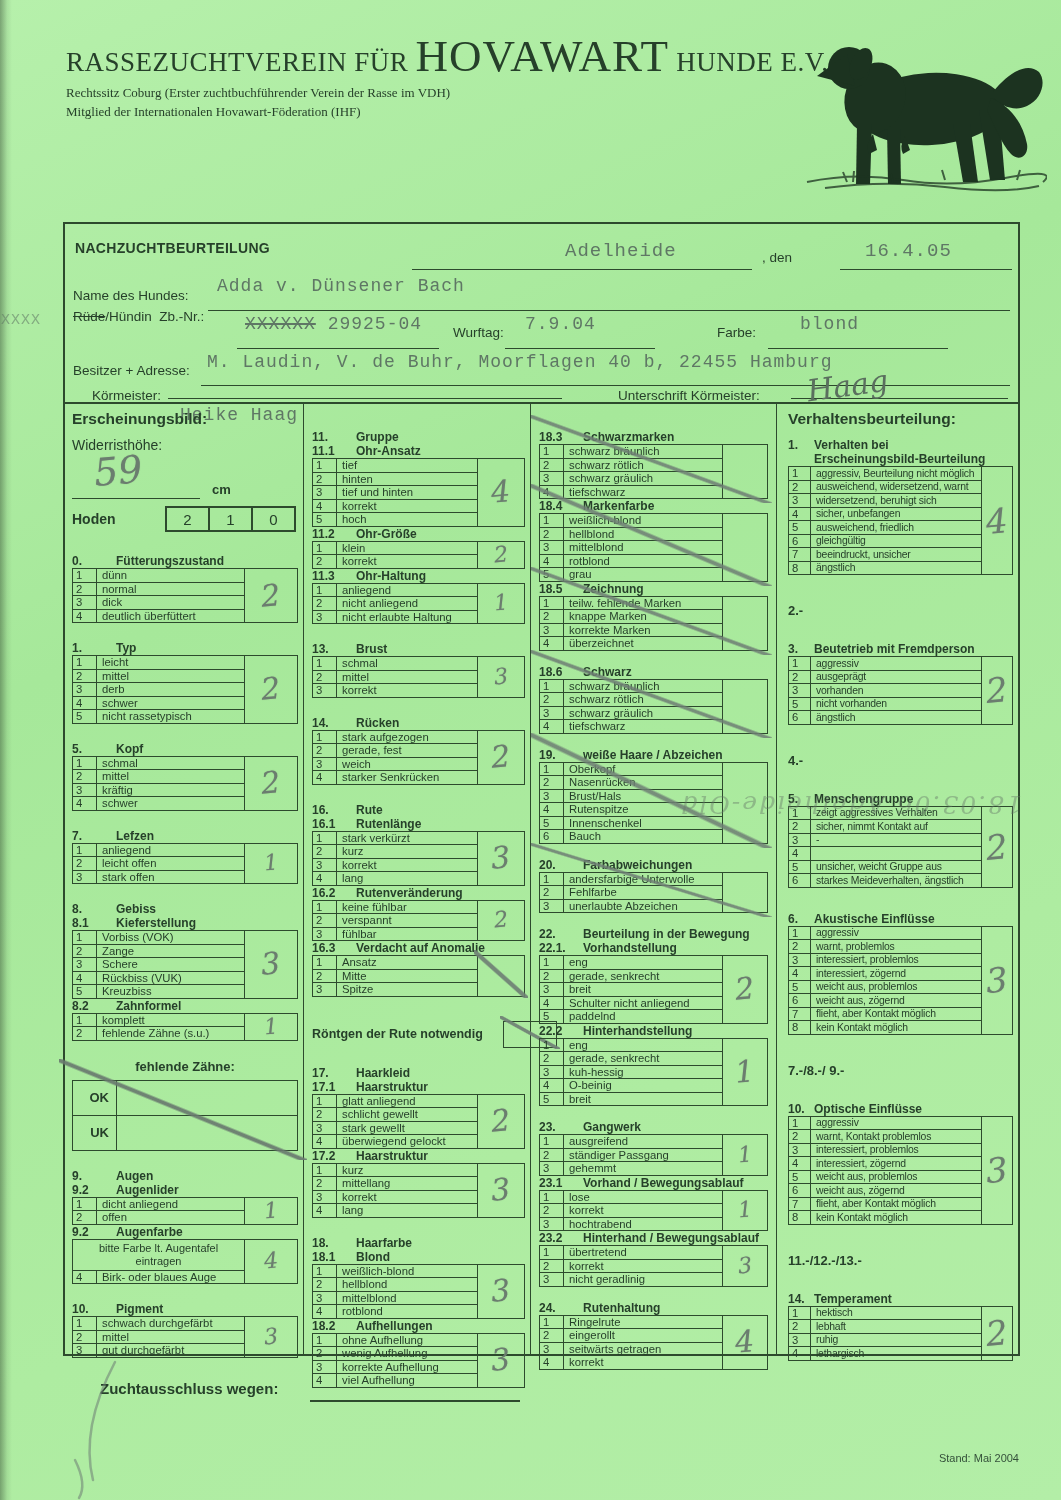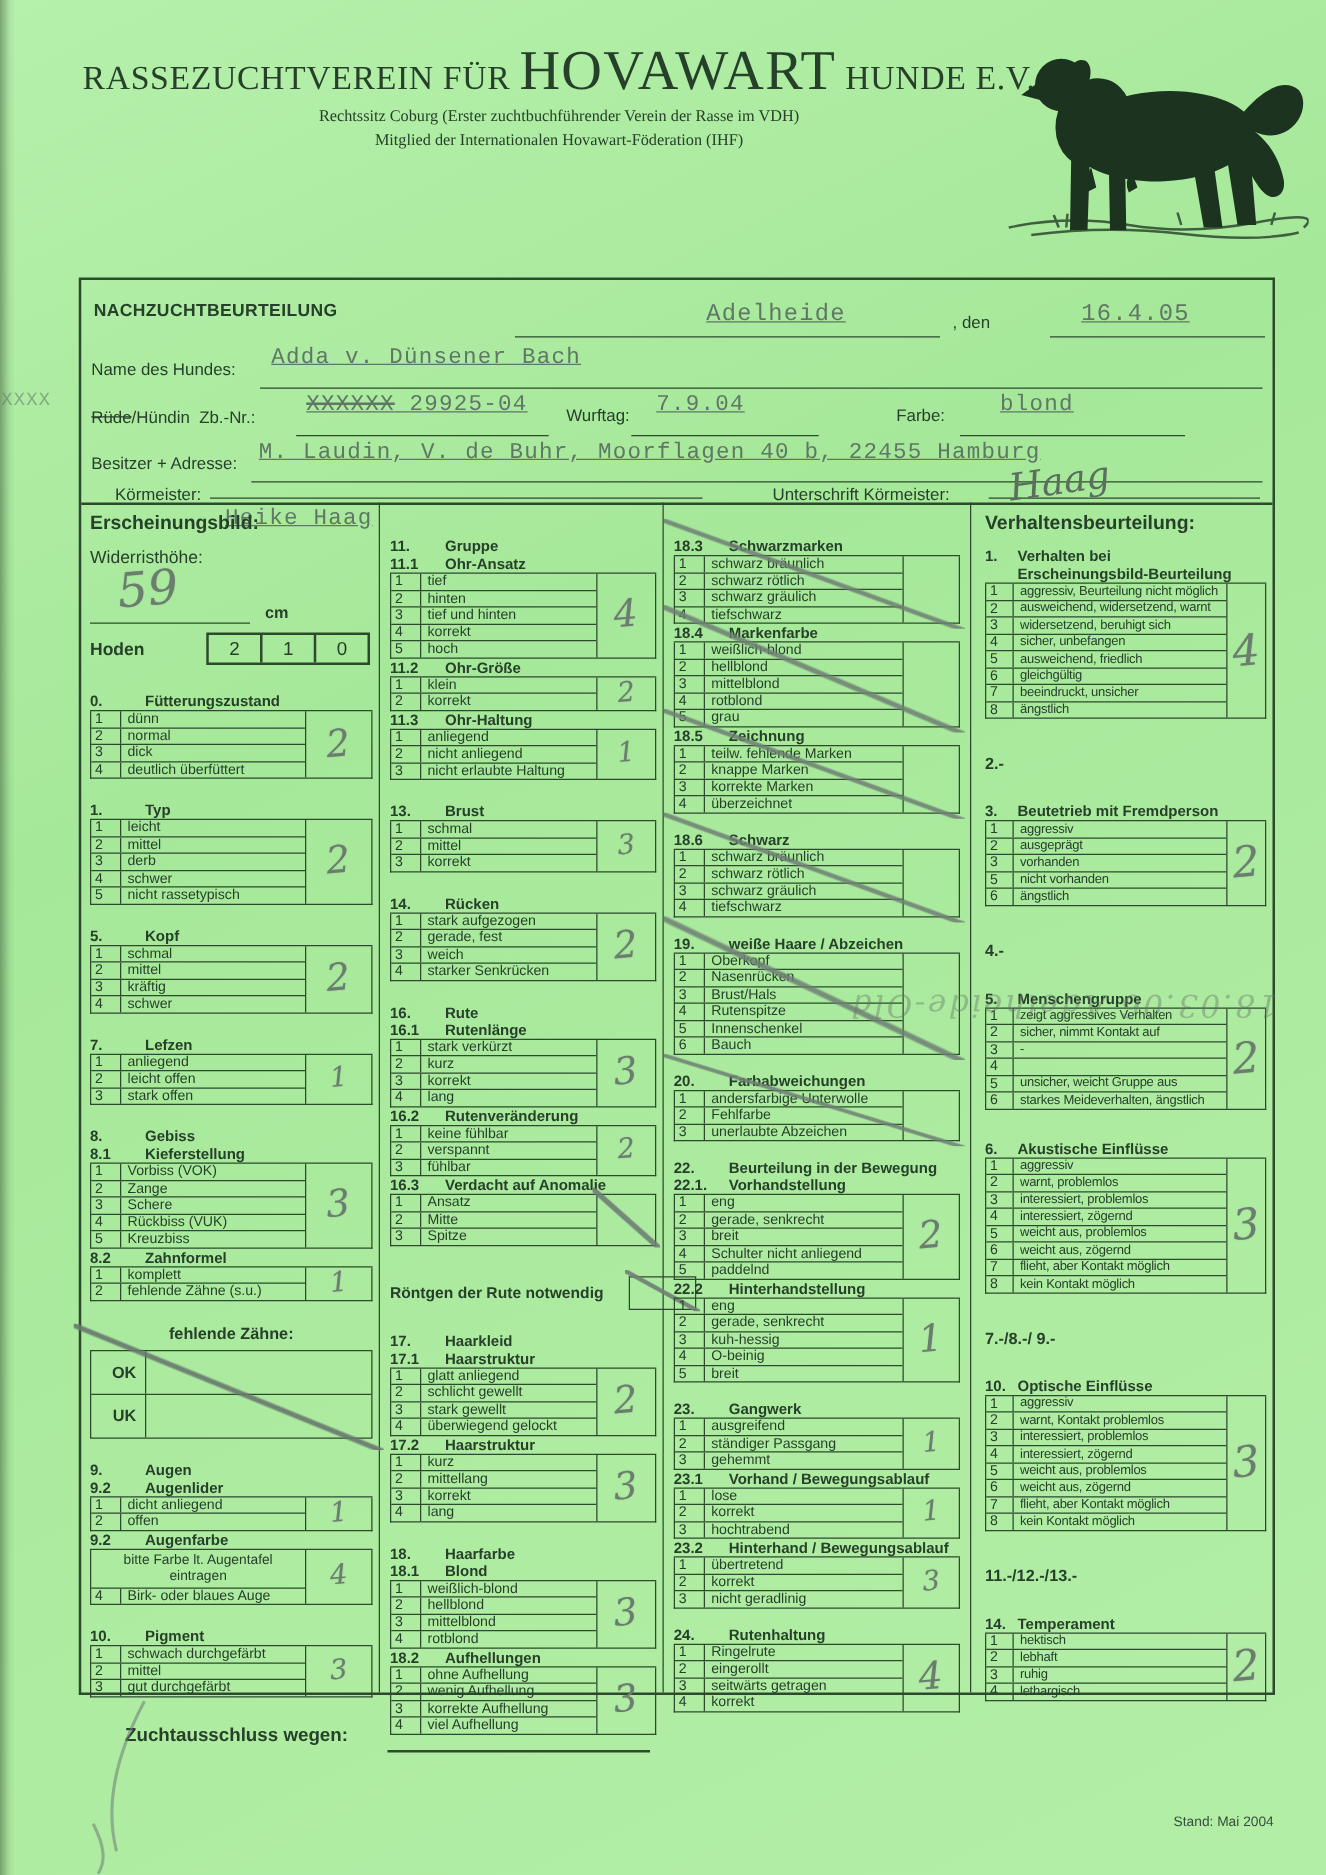--- a/index.html
+++ b/index.html
@@ -3,34 +3,34 @@
 <meta charset="utf-8">
 <style>
   html,body{margin:0;padding:0;background:#888;}
   .page{position:relative;width:1061px;height:1500px;margin:0 auto;overflow:hidden;
     background:linear-gradient(155deg,#b6f0ab 0%,#a6e89a 35%,#aeeca1 70%,#b3eea7 100%);
     font-family:"Liberation Sans","DejaVu Sans",sans-serif;color:#26402a;
     --ink:#2d4a2d;--pencil:#6b7d6f;--type:#5f7765;}
   .edge-left{position:absolute;left:0;top:0;width:12px;height:100%;
     background:linear-gradient(90deg,rgba(25,40,26,.38),rgba(25,40,26,.08) 60%,transparent);}
   
-  .letterhead{position:absolute;left:66px;top:30px;font-family:"Liberation Serif","DejaVu Serif",serif;text-align:center;}
+  .letterhead{position:absolute;left:66px;top:30px;font-family:"Liberation Serif","DejaVu Serif",serif;}
   .org-line{font-size:27px;letter-spacing:.5px;white-space:nowrap;}
   .org-line .big{font-size:45px;letter-spacing:1px;}
   .lh-sub{font-size:13px;margin-top:3px;}
   .dog-wrap{position:absolute;left:795px;top:6px;width:252px;height:192px;}
   
   .main-box{position:absolute;left:63px;top:222px;width:953px;height:1130px;border:2.2px solid var(--ink);}
   .head-fields{position:absolute;left:0;top:0;width:100%;height:178px;border-bottom:2px solid var(--ink);}
   .hf-label{position:absolute;font-size:13.5px;color:#26402a;white-space:nowrap;}
   .hf-title{position:absolute;left:10px;top:16px;font-size:14px;font-weight:bold;letter-spacing:.3px;}
   .uline{position:absolute;height:0;border-top:1.6px solid var(--ink);}
   .tw{font-family:"Liberation Mono","DejaVu Sans Mono",monospace;color:var(--type);letter-spacing:1px;white-space:nowrap;}
   .tw s{text-decoration-thickness:2px;}
-  .hf-val{position:absolute;font-size:18px;text-decoration:underline;}
+  .hf-val{position:absolute;font-size:18px;}
   .sig{position:absolute;font-family:"DejaVu Serif","Liberation Serif",serif;font-style:italic;
     font-size:30px;color:#5a6f5e;transform:rotate(-8deg);}
   .stamp{position:absolute;left:1px;top:312px;font-family:"Liberation Mono",monospace;
     font-size:15px;color:rgba(95,119,101,.55);letter-spacing:1px;}
   
   .vsep{position:absolute;top:178px;bottom:0;width:0;border-left:1.9px solid var(--ink);}
   .vsep.v1{left:238px}.vsep.v2{left:465px}.vsep.v3{left:711px}
   
   .col{position:absolute;}
   #col1{left:7px;top:186px;width:226px;--sw:52px;}
@@ -159,21 +159,21 @@
       <div class="hf-val tw" style="left:500px;top:16px;font-size:19px;">Adelheide</div>
       <div class="uline" style="left:347px;top:45px;width:340px;"></div>
       <div class="hf-label" style="left:697px;top:26px;">, den</div>
       <div class="hf-val tw" style="left:800px;top:16px;font-size:19px;">16.4.05</div>
       <div class="uline" style="left:775px;top:45px;width:172px;"></div>
 
       <div class="hf-label" style="left:8px;top:64px;">Name des Hundes:</div>
       <div class="hf-val tw" style="left:152px;top:52px;">Adda v. Dünsener Bach</div>
       <div class="uline" style="left:143px;top:86px;right:8px;"></div>
 
-      <div class="hf-label" style="left:8px;top:102px;"><s>Rüde</s><span>/</span><span>Hündin</span>&nbsp; <span>Zb.-Nr.:</span></div>
+      <div class="hf-label" style="left:8px;top:85px;"><s>Rüde</s><span>/</span><span>Hündin</span>&nbsp; <span>Zb.-Nr.:</span></div>
       <div class="hf-val tw" style="left:180px;top:90px;"><s>XXXXXX</s> <span>29925-04</span></div>
       <div class="uline" style="left:172px;top:124px;width:202px;"></div>
       <div class="hf-label" style="left:388px;top:101px;">Wurftag:</div>
       <div class="hf-val tw" style="left:460px;top:90px;">7.9.04</div>
       <div class="uline" style="left:440px;top:124px;width:150px;"></div>
       <div class="hf-label" style="left:652px;top:101px;">Farbe:</div>
       <div class="hf-val tw" style="left:735px;top:90px;">blond</div>
       <div class="uline" style="left:703px;top:124px;width:180px;"></div>
 
       <div class="hf-label" style="left:8px;top:139px;">Besitzer + Adresse:</div>

